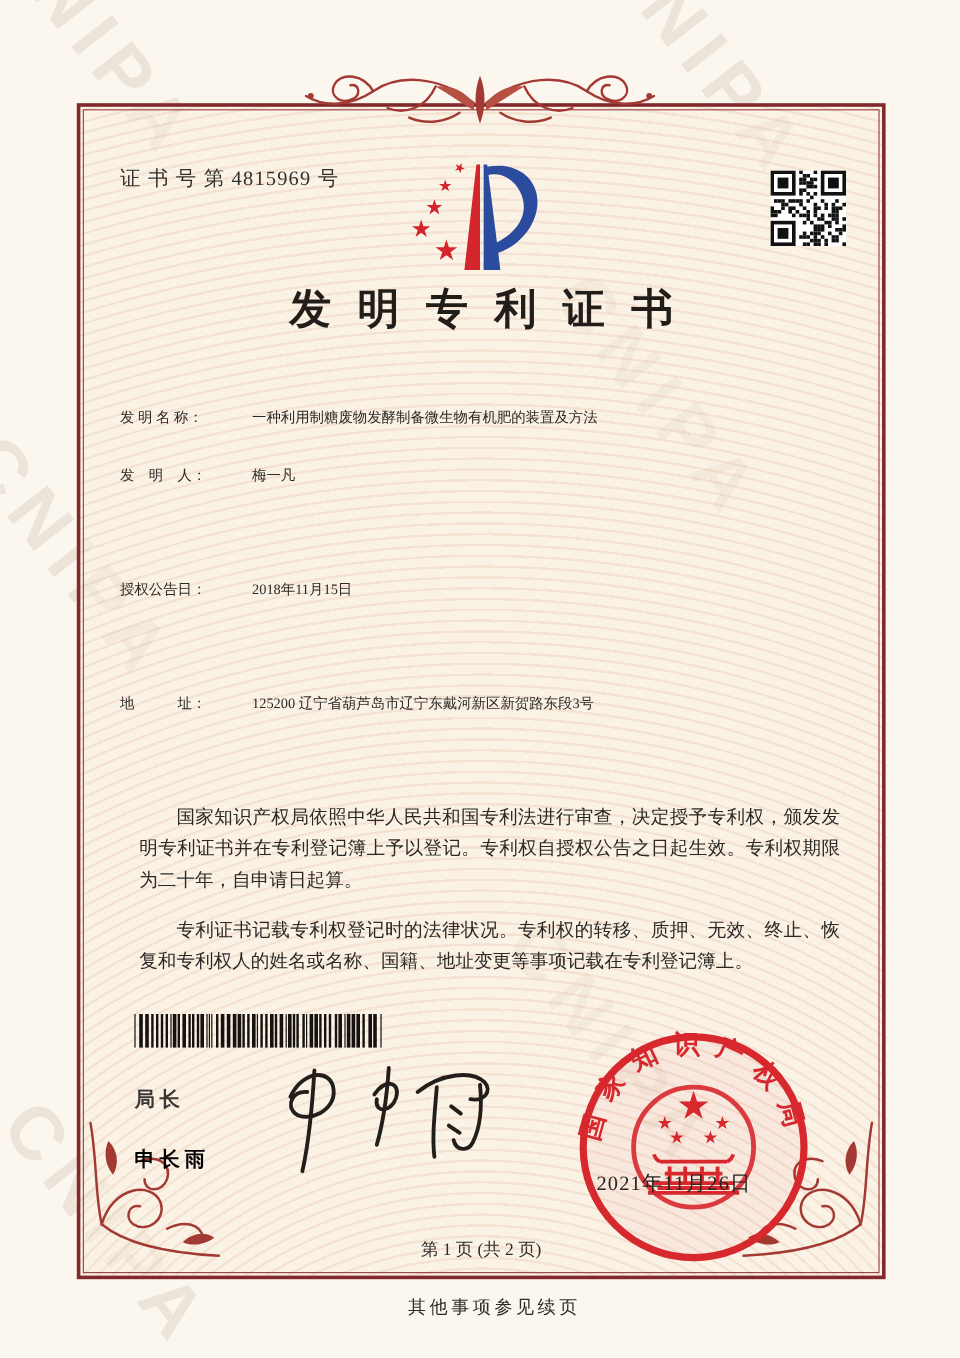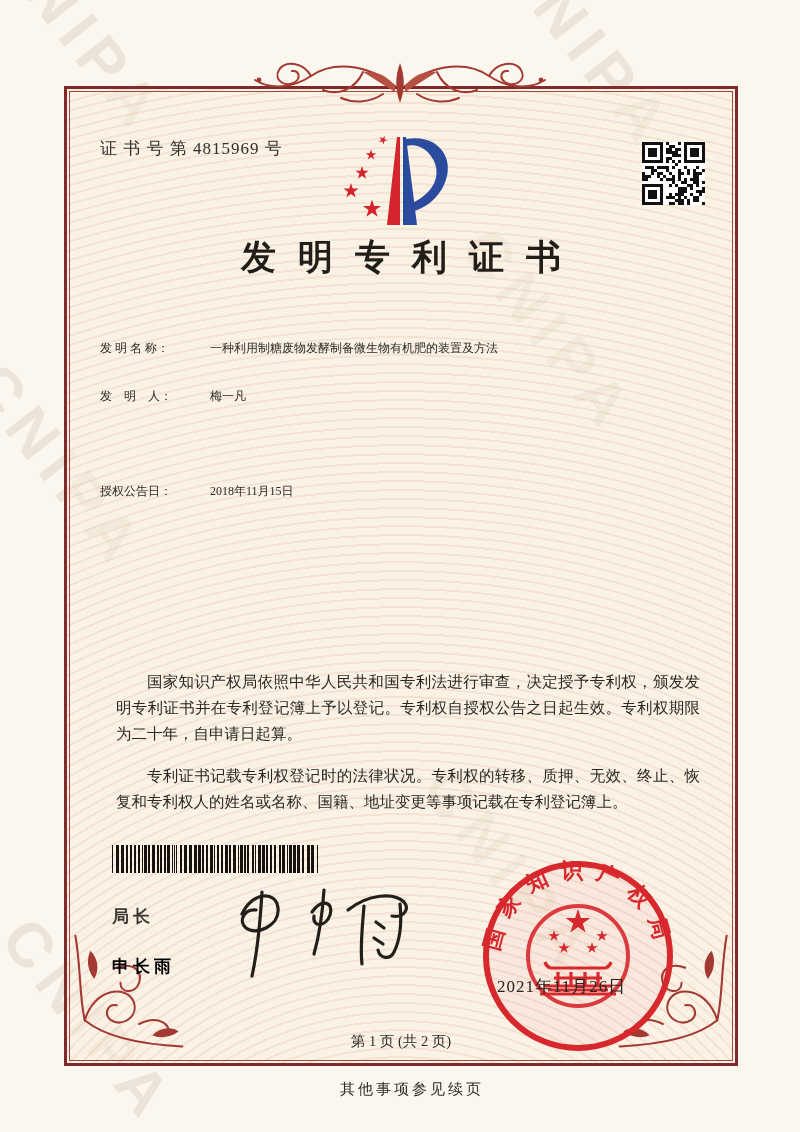--- a/index.html
+++ b/index.html
@@ -243,20 +243,23 @@
 
   <div class="abs fieldrow" style="top:324px">
     <span class="f-label">发 明 名 称：</span><span>一种利用制糖废物发酵制备微生物有机肥的装置及方法</span>
   </div>
   <div class="abs fieldrow" style="top:371.5px">
     <span class="f-label">发　明　人：</span><span>梅一凡</span>
   </div>
   <div class="abs fieldrow" style="top:466.5px">
     <span class="f-label">授权公告日：</span><span>2018年11月15日</span>
   </div>
+  <div class="abs fieldrow" style="top:561.5px">
+    <span class="f-label">地　　　址：</span><span>125200 辽宁省葫芦岛市辽宁东戴河新区新贺路东段3号</span>
+  </div>
 
   <div class="abs paras">
     <p>国家知识产权局依照中华人民共和国专利法进行审查，决定授予专利权，颁发发明专利证书并在专利登记簿上予以登记。专利权自授权公告之日起生效。专利权期限为二十年，自申请日起算。</p>
     <p>专利证书记载专利权登记时的法律状况。专利权的转移、质押、无效、终止、恢复和专利权人的姓名或名称、国籍、地址变更等事项记载在专利登记簿上。</p>
   </div>
 
   <div class="abs barcode">
       <i style="left:0px;width:1px"></i>
       <i style="left:4px;width:3px"></i>
       <i style="left:9px;width:3px"></i>

